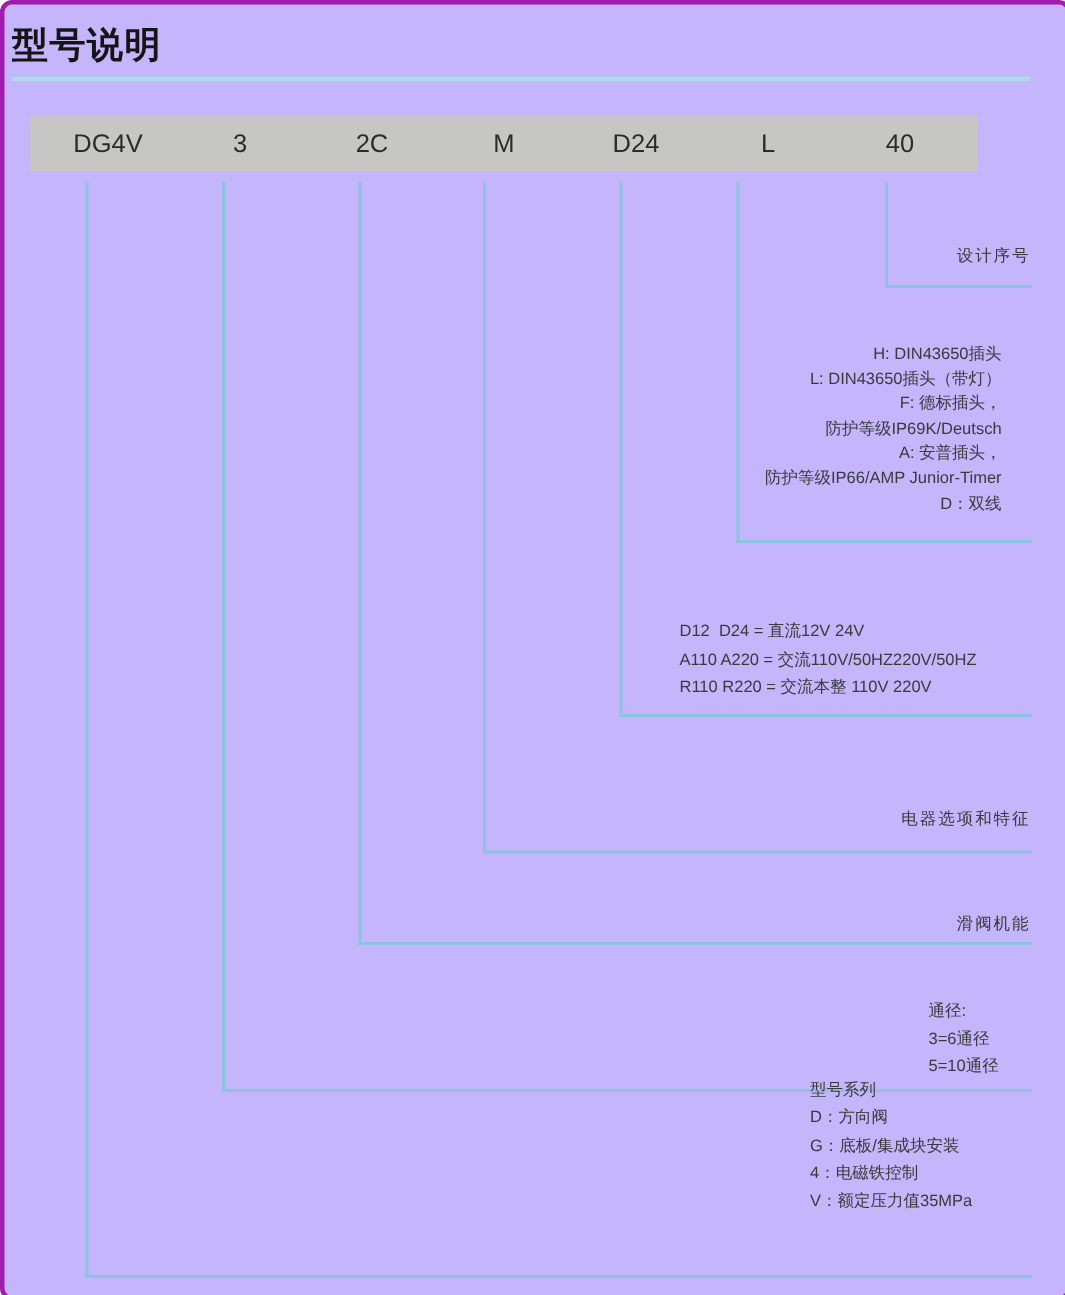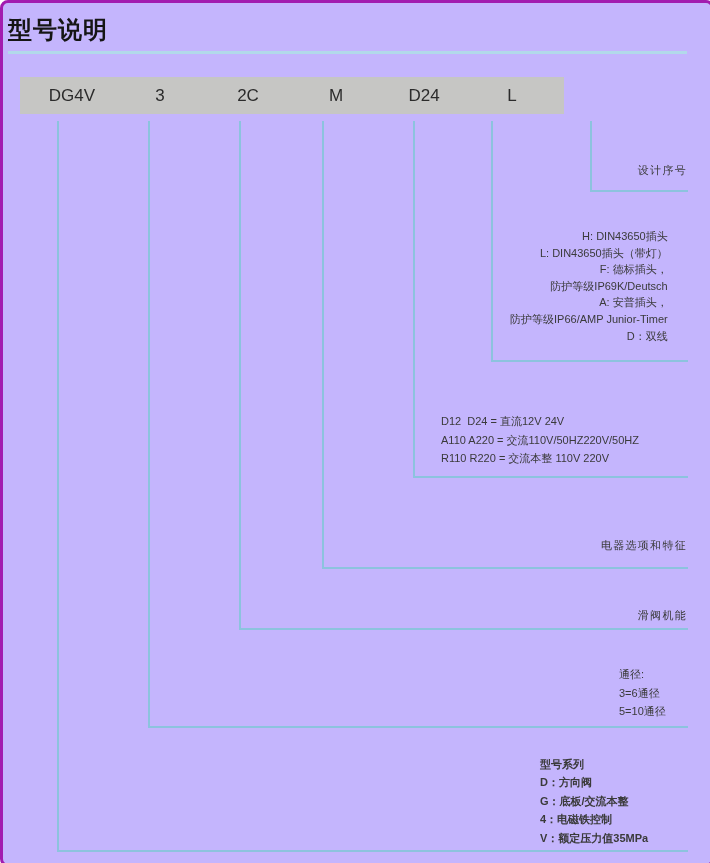--- a/index.html
+++ b/index.html
@@ -36,40 +36,41 @@
   .c5v{left:410px;height:357px;} .c5h{left:410px;top:473px;width:275px;}
   .c6v{left:488px;height:241px;} .c6h{left:488px;top:357px;width:197px;}
   .c7v{left:587px;height:71px;}  .c7h{left:587px;top:187px;width:98px;}
   
   .callout{position:absolute;color:#3a3a3a;font-size:11px;}
   .callout .line{white-space:pre;}
   .right-label{right:24px;text-align:right;letter-spacing:1.3px;}
   .co-design{top:160px;}
   .co-connector{left:493px;top:225px;line-height:16.6px;text-align:right;}
   .co-connector .indent{padding-left:14px;}
-  .co-voltage{left:438px;top:409px;line-height:18.6px;}
+  .co-voltage{left:450px;top:409px;line-height:18.6px;}
   .co-elopt{top:535px;}
   .co-spool{top:605px;}
   .co-size{left:616px;top:662px;line-height:18.6px;}
-  .co-series{left:537px;top:752px;line-height:18.4px;font-weight:bold;}
+  .co-series{left:537px;top:715px;line-height:18.4px;}
 </style>
 </head>
 <body>
 
 <div class="canvas">
 
   <h1 class="page-title">型号说明</h1>
   <div class="title-underline"></div>
 
   <div class="code-box b0">DG4V</div>
   <div class="code-box b1">3</div>
   <div class="code-box b2">2C</div>
   <div class="code-box b3">M</div>
   <div class="code-box b4">D24</div>
   <div class="code-box b5">L</div>
+  <div class="code-box b6">40</div>
 
   <div class="vline c1v"></div>
   <div class="hline c1h"></div>
   <div class="vline c2v"></div>
   <div class="hline c2h"></div>
   <div class="vline c3v"></div>
   <div class="hline c3h"></div>
   <div class="vline c4v"></div>
   <div class="hline c4h"></div>
   <div class="vline c5v"></div>
@@ -109,18 +110,18 @@
 
   <div class="callout co-size">
     <div class="line">通径:</div>
     <div class="line">3=6通径</div>
     <div class="line">5=10通径</div>
   </div>
 
   <div class="callout co-series">
     <div class="line">型号系列</div>
     <div class="line">D：方向阀</div>
-    <div class="line">G：底板/交流本整</div>
+    <div class="line">G：底板/集成块安装</div>
     <div class="line">4：电磁铁控制</div>
     <div class="line">V：额定压力值35MPa</div>
   </div>
 
 </div>
 
 </body></html>

